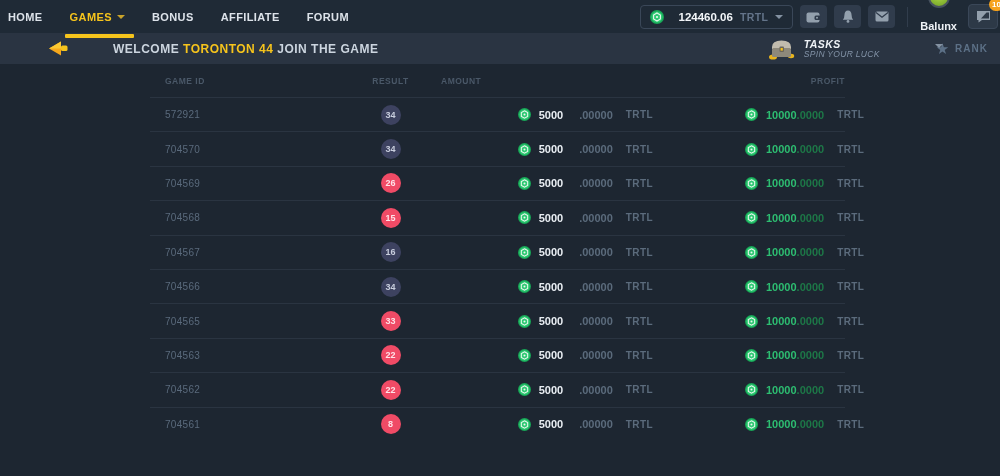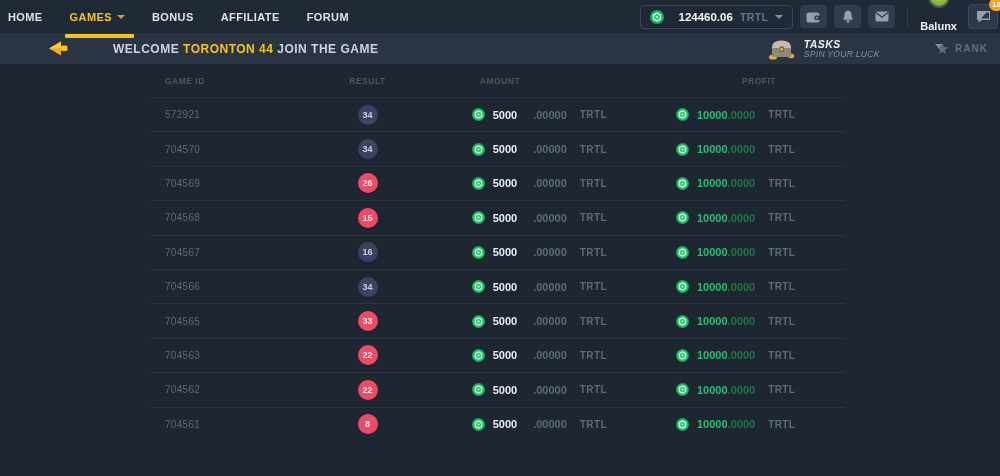--- a/index.html
+++ b/index.html
@@ -76,26 +76,26 @@
   .tasks { margin-left:auto; display:flex; align-items:center; gap:9px; cursor:pointer; }
   .tasks-lines { display:flex; flex-direction:column; line-height:1.15; }
   .tasks-title { color:#eef2f6; font-size:10.5px; font-weight:bold; font-style:italic; letter-spacing:.4px; }
   .tasks-sub { color:#8292a6; font-size:8.5px; font-style:italic; letter-spacing:.3px; }
   .rank { display:flex; align-items:center; gap:6px; margin-left:56px; margin-right:2px; cursor:pointer; }
   .rank-star { color:#5c7086; font-size:15px; line-height:1; }
   .rank-label { color:#5c7086; font-size:10px; font-weight:bold; letter-spacing:1px; }
 
   
   .table { margin-left:150px; width:695px; }
-  .grid-row { display:grid; grid-template-columns:190px 55px 250px 200px; align-items:center; }
+  .grid-row { display:grid; grid-template-columns:190px 55px 250px 200px; align-items:center;gap:23px; }
   .thead { height:33px; }
   .th { color:#4a5868; font-size:8.5px; font-weight:bold; letter-spacing:.5px; }
   .th.c1 { padding-left:15px; }
   .th.c2 { text-align:center; }
-  .th.c3 { text-align:center; padding-right:40px; }
+  .th.c3 { text-align:left; padding-right:40px; }
   .th.c4 { text-align:right; padding-right:69px; }
 
   .row { height:34.4px; border-top:1px solid #2a3441; }
   .cell-id { padding-left:15px; color:#5a6a7c; font-size:10px; letter-spacing:.3px; }
   .cell-result { display:flex; justify-content:center; }
   .badge {
     width:20px; height:20px; border-radius:50%;
     display:flex; align-items:center; justify-content:center;
     font-size:9px; font-weight:bold;
   }

